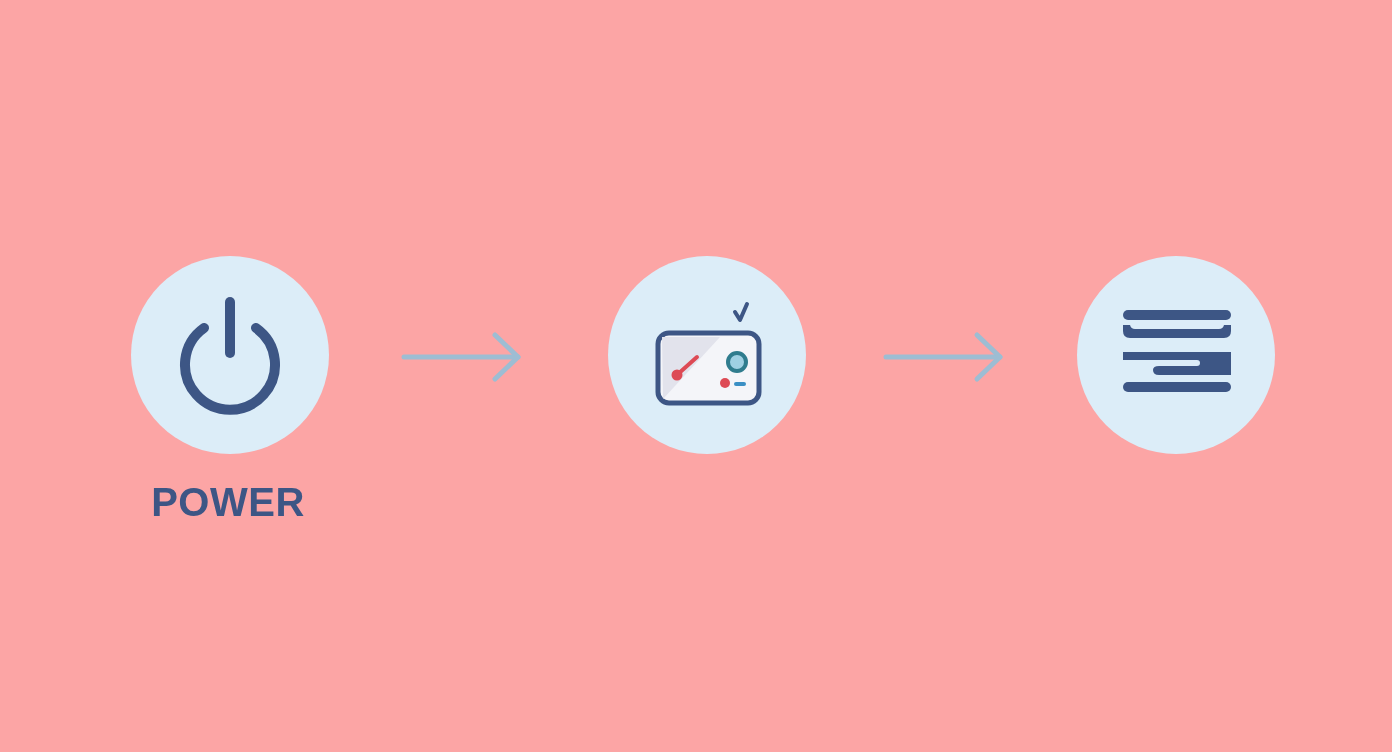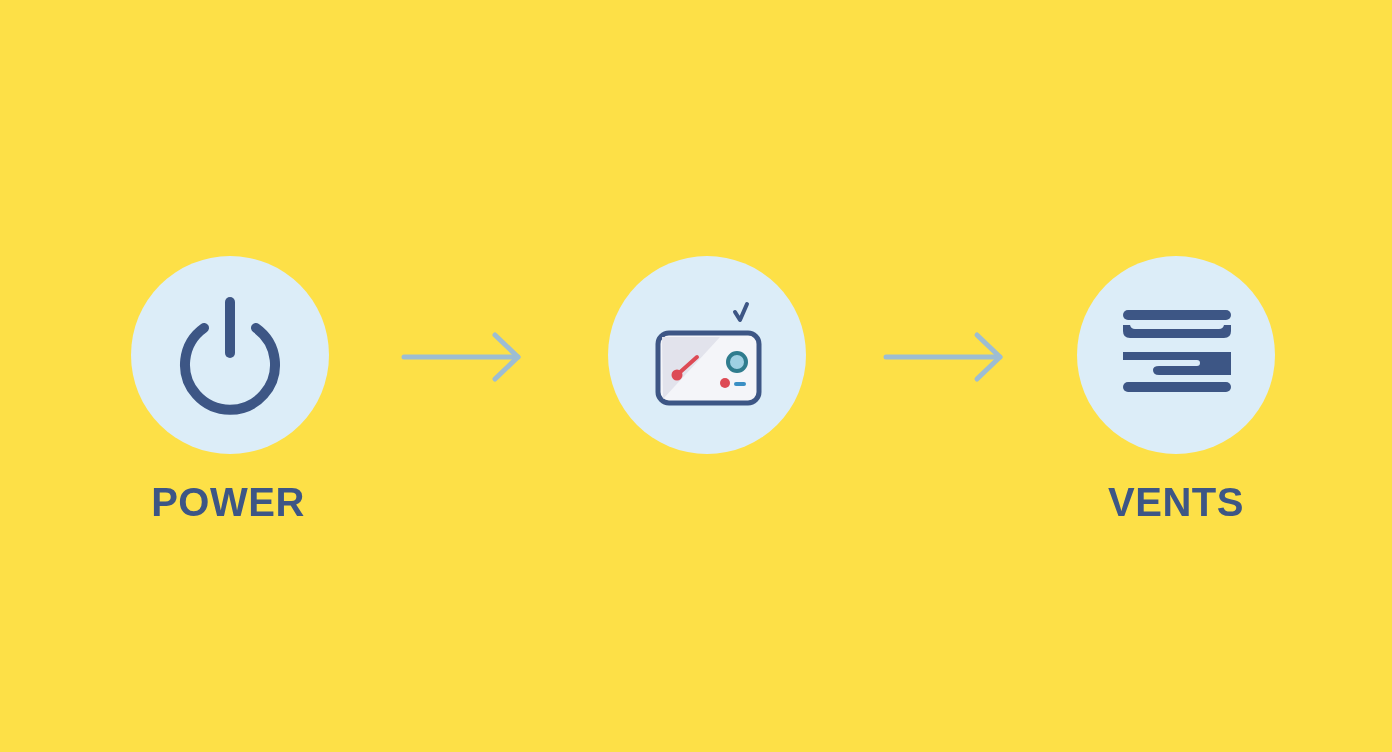--- a/index.html
+++ b/index.html
@@ -8,21 +8,21 @@
       width: 1392px;
       height: 752px;
       background: #fdfeff;
       overflow: hidden;
       font-family: "Liberation Sans", "DejaVu Sans", sans-serif;
     }
     .canvas {
       position: relative;
       width: 1392px;
       height: 752px;
-      background: #fde047;
+      background: #fca5a5;
     }
     .step-circle {
       position: absolute;
       width: 198px;
       height: 198px;
       border-radius: 50%;
       background: #dcedf8;
     }
     .step-circle svg {
       position: absolute;
@@ -97,15 +97,14 @@
     <svg viewBox="0 0 198 198">
 
       <rect x="46" y="54" width="108" height="10" rx="5" fill="#3d5685"></rect>
       <path d="M 46 69 L 53 69 Q 54 73 58 73 L 142 73 Q 146 73 147 69 L 154 69 L 154 75 Q 154 82 147 82 L 53 82 Q 46 82 46 75 Z" fill="#3d5685"></path>
 
       <path d="M 46 96 L 154 96 L 154 119 L 82 119 Q 76 119 76 114 Q 76 110 82 110 L 120 110 Q 123 110 123 107 Q 123 104 120 104 L 46 104 Z" fill="#3d5685"></path>
 
       <rect x="46" y="126" width="108" height="10" rx="5" fill="#3d5685"></rect>
     </svg>
   </div>
-  <div class="step-label" style="left:1176px;">VENTS</div>
 
 </div>
 
 </body></html>

